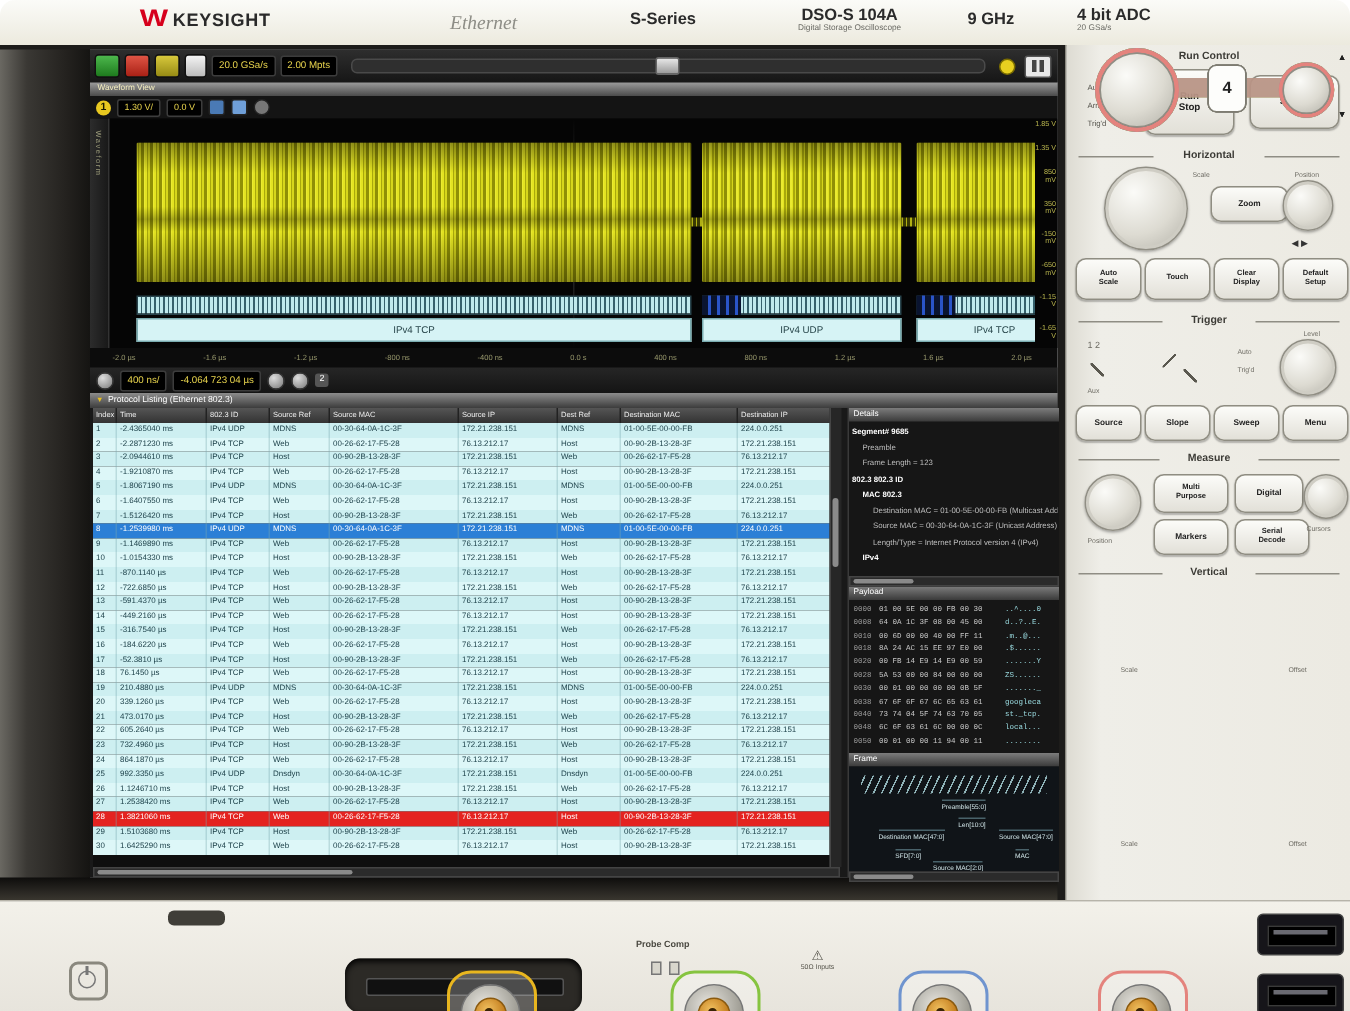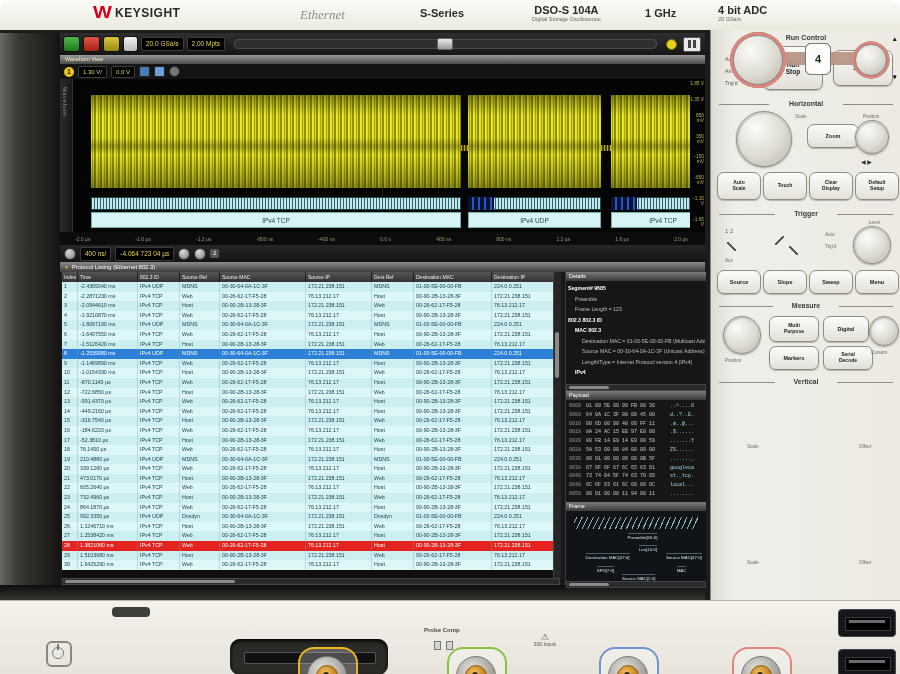--- a/index.html
+++ b/index.html
@@ -158,21 +158,21 @@
     <div class="bitem" id="logo">
       <span class="spark">W</span>
       <span class="kword">KEYSIGHT</span>
     </div>
     <div class="bitem" id="infiniium">Ethernet</div>
     <div class="bitem" id="sseries">S-Series</div>
     <div class="bitem" id="model">
       <div class="m1">DSO-S 104A</div>
       <div class="m2">Digital Storage Oscilloscope</div>
     </div>
-    <div class="bitem" id="bw">1 GHz</div>
+    <div class="bitem" id="bw">9 GHz</div>
     <div class="bitem" id="adc">
       <div class="m1">4 bit ADC</div>
       <div class="m2">20 GSa/s</div>
     </div>
   </div>
 
   <div class="bezel" id="bezL"></div>
   <div class="bezel" id="bezT"></div>
   <div class="bezel" id="bezB"></div>
   <div class="bezel" id="bezR"></div>

